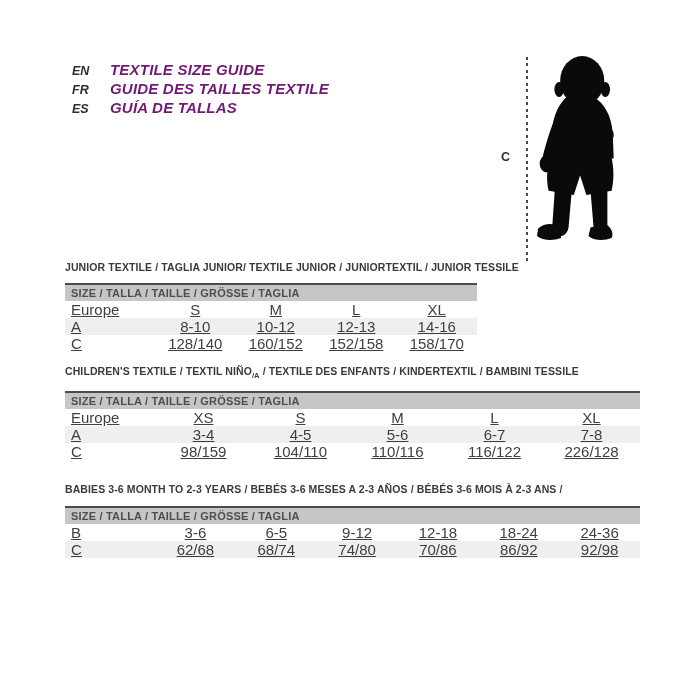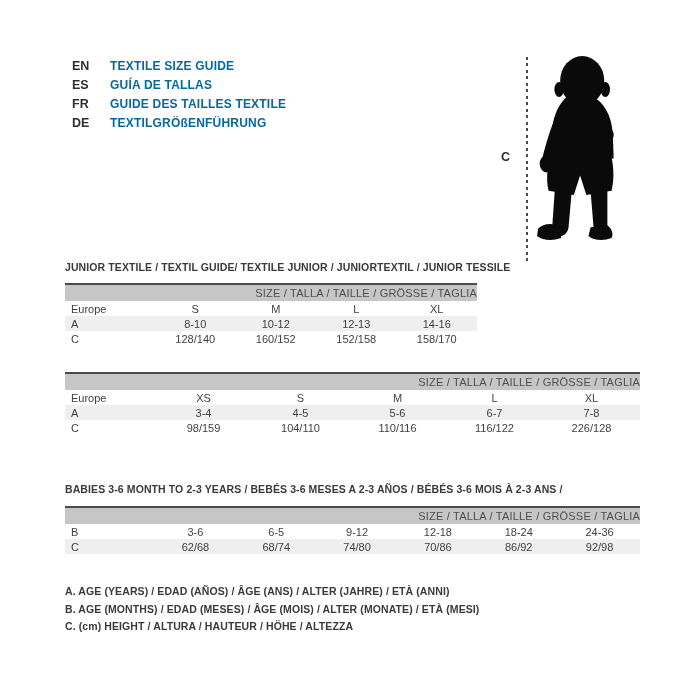--- a/index.html
+++ b/index.html
@@ -3,44 +3,44 @@
 <meta charset="utf-8">
 <style>
   html,body { margin:0; padding:0; background:#ffffff; }
   #canvas {
     position:relative; width:700px; height:700px; background:#ffffff;
     font-family:"Liberation Sans", sans-serif; color:#3d3d3d; overflow:hidden;
   }
 
   
   .lang-block { position:absolute; left:72px; top:59px; }
-  .lang-row { display:flex; height:19px; align-items:flex-start; }
+  .lang-row { display:flex; height:19px; align-items:flex-end;font-style:italic; }
   .lang-code { width:38px; font-size:12.5px; font-weight:bold; color:#2f2f2f; }
-  .lang-label { font-size:12px; font-weight:bold; color:#0369a1; letter-spacing:0.2px; }
+  .lang-label { font-size:15px; font-weight:bold; color:#701a75; letter-spacing:0.2px; }
 
   
   .height-line {
     position:absolute; left:526px; top:57px; width:2px; height:206px;
     background:repeating-linear-gradient(to bottom, #4a4a4a 0 3px, transparent 3px 6.5px);
   }
   .height-label {
     position:absolute; left:501px; top:150px; font-size:12.5px; font-weight:bold; color:#2f2f2f;
   }
   .baby-svg { position:absolute; left:536px; top:55px; }
 
   
   .section { position:absolute; left:65px; }
   .sec-title { font-size:10.5px; font-weight:bold; color:#3a3a3a; line-height:15px; letter-spacing:0.1px; white-space:nowrap; }
   .sec-title sub { font-size:7.5px; }
   .size-table { border-collapse:collapse; table-layout:fixed; border-top:2px solid #4b4b4b; margin-top:8px; }
   .size-table thead th {
-    background:#c6c6c6; text-align:right; font-weight:normal; font-size:11px; color:#4e4e4e;
+    background:#c6c6c6; text-align:left; font-weight:bold; font-size:11px; color:#4e4e4e;
     height:16px; padding:0 0 0 6px; letter-spacing:0.2px;margin-left:12px;
   }
-  .size-table td { font-size:11px; color:#3f3f3f; text-align:center; height:15px; padding:0; }
+  .size-table td { font-size:15px; color:#3f3f3f; text-align:center; height:15px; padding:0;text-decoration:underline; }
   .size-table td.lbl { text-align:left; padding-left:6px; }
   .size-table tr.alt { background:#efefef; }
 
   #sec-junior   { top:260px; width:412px; }
   #sec-children { top:364px; width:575px; }
   #sec-babies   { top:482px; width:575px; }
   #sec-babies .size-table { margin-top:9px; }
   .size-table { width:100%; }
 
   
@@ -51,30 +51,26 @@
 <body>
 
 <div id="canvas">
 
   <div class="lang-block">
     <div class="lang-row">
       <span class="lang-code">EN</span>
       <span class="lang-label">TEXTILE SIZE GUIDE</span>
     </div>
     <div class="lang-row">
-      <span class="lang-code">ES</span>
-      <span class="lang-label">GUÍA DE TALLAS</span>
-    </div>
-    <div class="lang-row">
       <span class="lang-code">FR</span>
       <span class="lang-label">GUIDE DES TAILLES TEXTILE</span>
     </div>
     <div class="lang-row">
-      <span class="lang-code">DE</span>
-      <span class="lang-label">TEXTILGRÖßENFÜHRUNG</span>
+      <span class="lang-code">ES</span>
+      <span class="lang-label">GUÍA DE TALLAS</span>
     </div>
   </div>
 
   <div class="height-line"></div>
   <div class="height-label">C</div>
   <svg class="baby-svg" width="105" height="210" viewBox="0 0 100 195" preserveAspectRatio="none">
     <g fill="#0a0a0a">
       <ellipse cx="44" cy="24" rx="21" ry="23"></ellipse>
       <ellipse cx="22" cy="32" rx="4.5" ry="7"></ellipse>
       <ellipse cx="66" cy="32" rx="4.5" ry="7"></ellipse>
@@ -86,21 +82,21 @@
       <ellipse cx="71" cy="74" rx="3" ry="5"></ellipse>
       <path d="M16,88 C11,100 9,114 12,126 L36,130 L42,112 L48,130 L72,126 C75,114 74,100 70,88 Z"></path>
       <path d="M18,124 L34,127 L31,160 C30,166 26,169 21,168 L15,166 Z"></path>
       <path d="M2,161 C8,156 16,156 22,159 L24,170 C15,173 6,172 1,168 Z"></path>
       <path d="M52,127 L68,124 L68,160 L55,162 Z"></path>
       <path d="M52,160 L68,158 C72,161 74,166 72,170 C64,173 54,172 50,168 Z"></path>
     </g>
   </svg>
 
   <div class="section" id="sec-junior">
-    <div class="sec-title">JUNIOR TEXTILE / TEXTIL GUIDE/ TEXTILE JUNIOR / JUNIORTEXTIL / JUNIOR TESSILE</div>
+    <div class="sec-title">JUNIOR TEXTILE / TAGLIA JUNIOR/ TEXTILE JUNIOR / JUNIORTEXTIL / JUNIOR TESSILE</div>
     <table class="size-table">
       <colgroup>
           <col style="width:90px">
           <col>
           <col>
           <col>
           <col>
         </colgroup>
       <thead>
         <tr>
@@ -127,20 +123,21 @@
           <td>128/140</td>
           <td>160/152</td>
           <td>152/158</td>
           <td>158/170</td>
         </tr>
       </tbody>
     </table>
   </div>
 
   <div class="section" id="sec-children">
+    <div class="sec-title"><span>CHILDREN'S TEXTILE / TEXTIL NIÑO</span><sub>/A</sub><span> / TEXTILE DES ENFANTS / KINDERTEXTIL / BAMBINI TESSILE</span></div>
     <table class="size-table">
       <colgroup>
           <col style="width:90px">
           <col>
           <col>
           <col>
           <col>
           <col>
         </colgroup>
       <thead>
@@ -210,19 +207,14 @@
           <td>68/74</td>
           <td>74/80</td>
           <td>70/86</td>
           <td>86/92</td>
           <td>92/98</td>
         </tr>
       </tbody>
     </table>
   </div>
 
-  <div class="footnotes">
-    <div class="footnote">A. AGE (YEARS) / EDAD (AÑOS) / ÂGE (ANS) / ALTER (JAHRE) / ETÀ (ANNI)</div>
-    <div class="footnote">B. AGE (MONTHS) / EDAD (MESES) / ÂGE (MOIS) / ALTER (MONATE) / ETÀ (MESI)</div>
-    <div class="footnote">C. (cm) HEIGHT / ALTURA / HAUTEUR / HÖHE / ALTEZZA</div>
-  </div>
 
 </div>
 
 </body></html>

